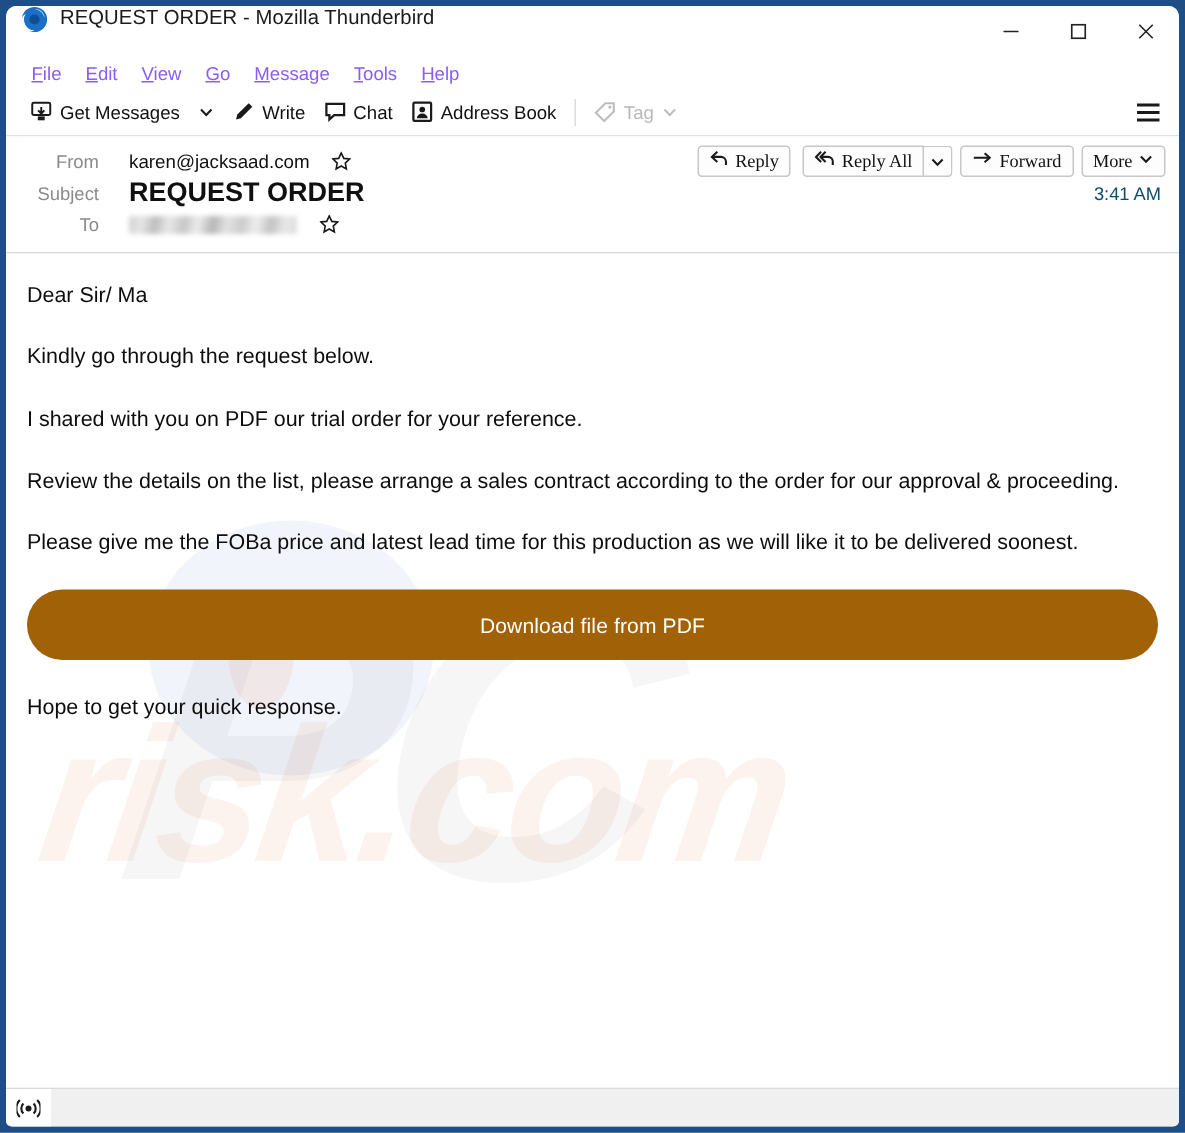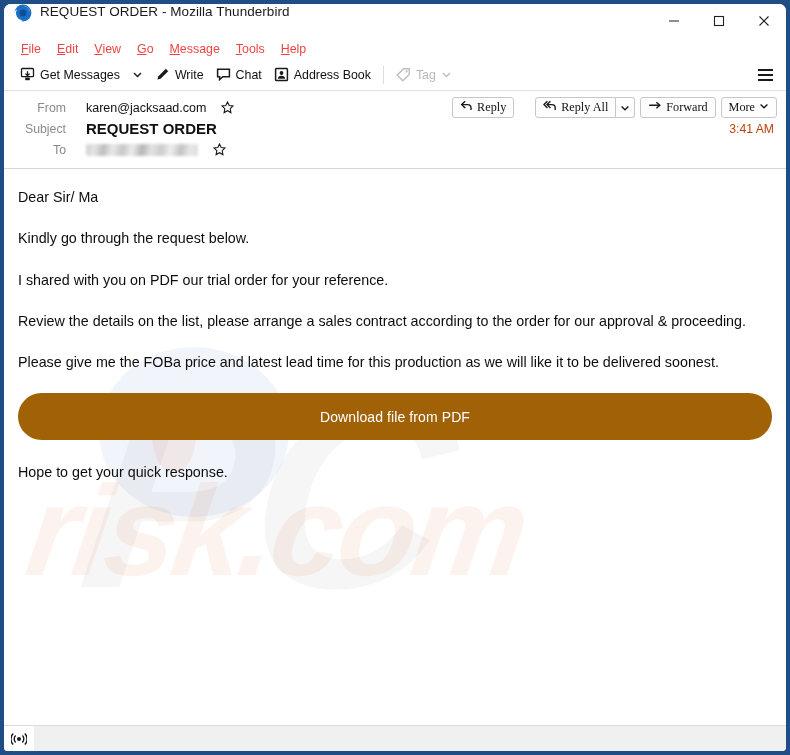--- a/index.html
+++ b/index.html
@@ -73,21 +73,21 @@
   .menubar {
     height: 21px;
     background: #ffffff;
     display: flex;
     align-items: center;
     padding-left: 9px;
     flex: 0 0 auto;
   }
   .menu-item {
     font-size: 12.4px;
-    color: #ef4444;
+    color: #8b5cf6;
     padding: 0 8px;
     white-space: nowrap;
   }
   .menu-item u { text-decoration: underline; text-underline-offset: 1px; }
 
   
   .toolbar {
     height: 31px;
     background: #ffffff;
     display: flex;
@@ -162,21 +162,21 @@
     padding-right: 20px;
     flex: 0 0 auto;
   }
   .hdr-value {
     font-size: 12.5px;
     color: #101010;
     display: flex;
     align-items: center;
     gap: 13px;
   }
-  .hdr-value.bold { font-weight: bold; font-size: 15px; }
+  .hdr-value.bold { font-weight: bold; font-size: 18px; }
   .star { margin-left: 2px; display: flex; }
   .redacted {
     display: inline-block;
     width: 112px;
     height: 12px;
     border-radius: 2px;
     background: linear-gradient(100deg,
         #cfcfcf 0%, #e6e6e6 8%, #bdbdbd 16%, #e9e9e9 24%,
         #c6c6c6 33%, #ededed 41%, #b5b5b5 50%, #e3e3e3 58%,
         #cbcbcb 67%, #efefef 75%, #c2c2c2 84%, #e8e8e8 92%, #dcdcdc 100%);
@@ -200,39 +200,39 @@
     height: 21px;
     padding: 0 7px;
     font-size: 12.2px;
     color: #111;
     white-space: nowrap;
     margin-left: 5px;
     box-sizing: border-box;
     font-family: Liberation Serif, serif;
   }
   .act-split { display: flex; margin-left: 5px; }
-  .act-split .act-btn { margin-left: 16px; border-radius: 3px 0 0 3px; }
+  .act-split .act-btn { margin-left: 3px; border-radius: 3px 0 0 3px; }
   .act-split .act-chev {
     border: 1px solid #c7c7c7;
     border-left: none;
     border-radius: 0 3px 3px 0;
     background: #fdfdfd;
     height: 21px;
     width: 19px;
     display: flex;
     align-items: center;
     justify-content: center;
     box-sizing: border-box;
   }
   .hdr-time {
     position: absolute;
     right: 12px;
     top: 31px;
     font-size: 12.2px;
-    color: #c2410c;
+    color: #0c4a6e;
   }
 
   
   .bodyarea {
     flex: 1 1 auto;
     background: #ffffff;
     position: relative;
     overflow: hidden;
   }
   .wm {

